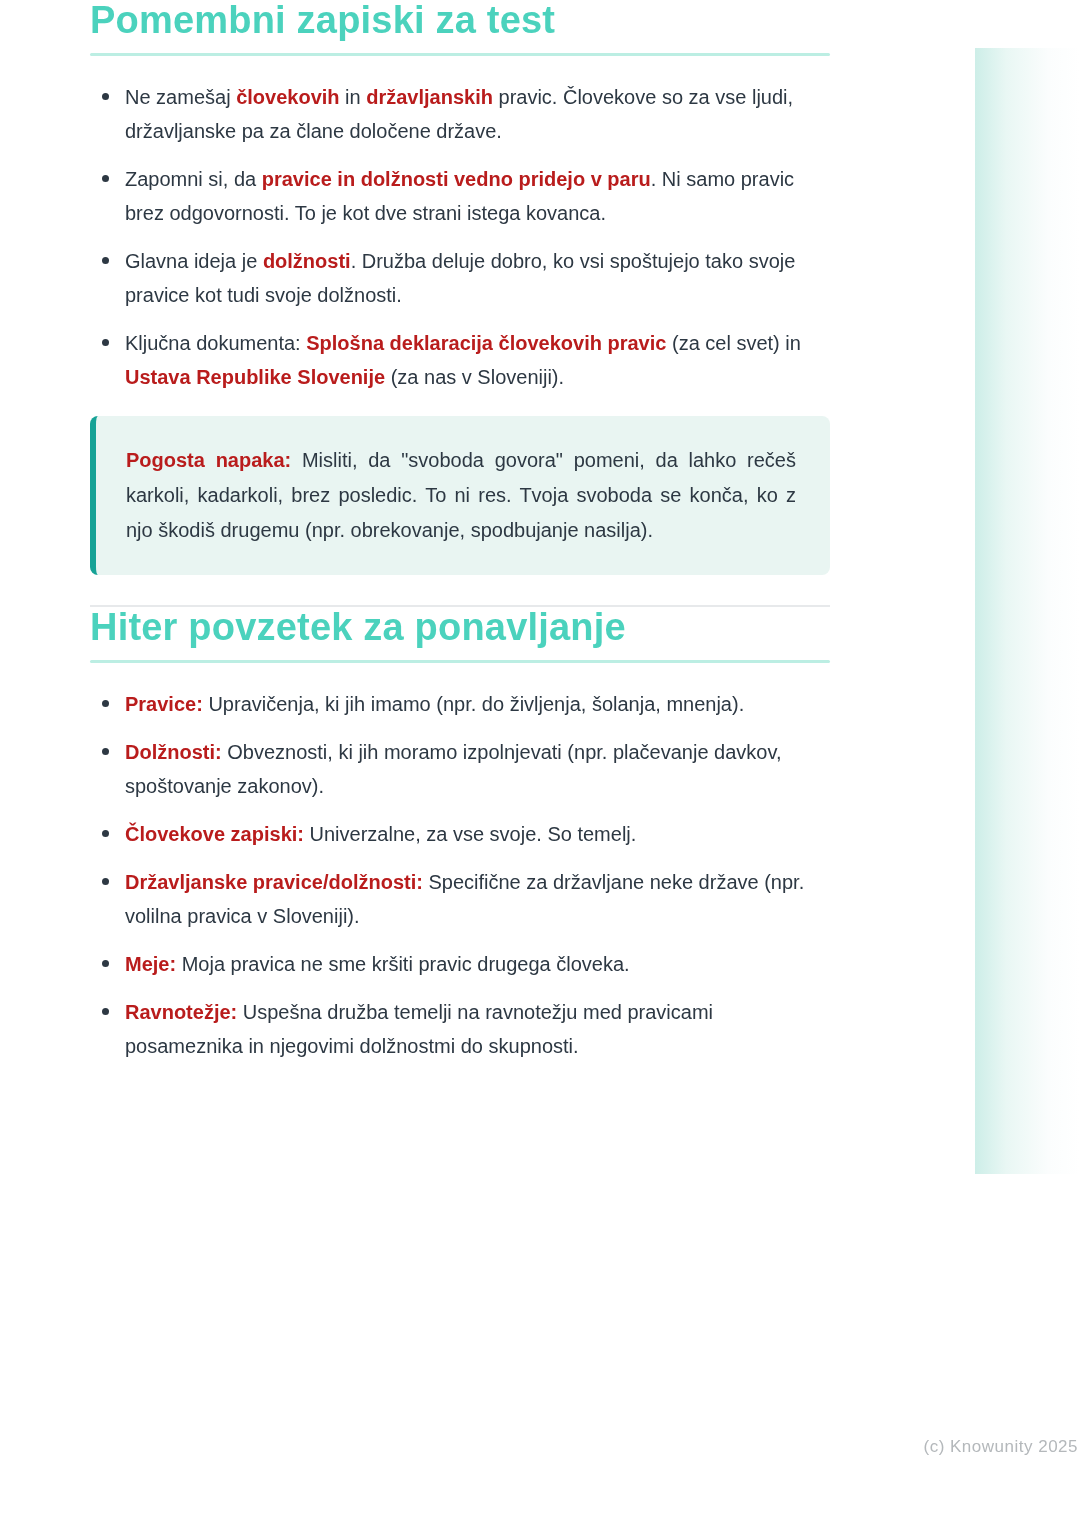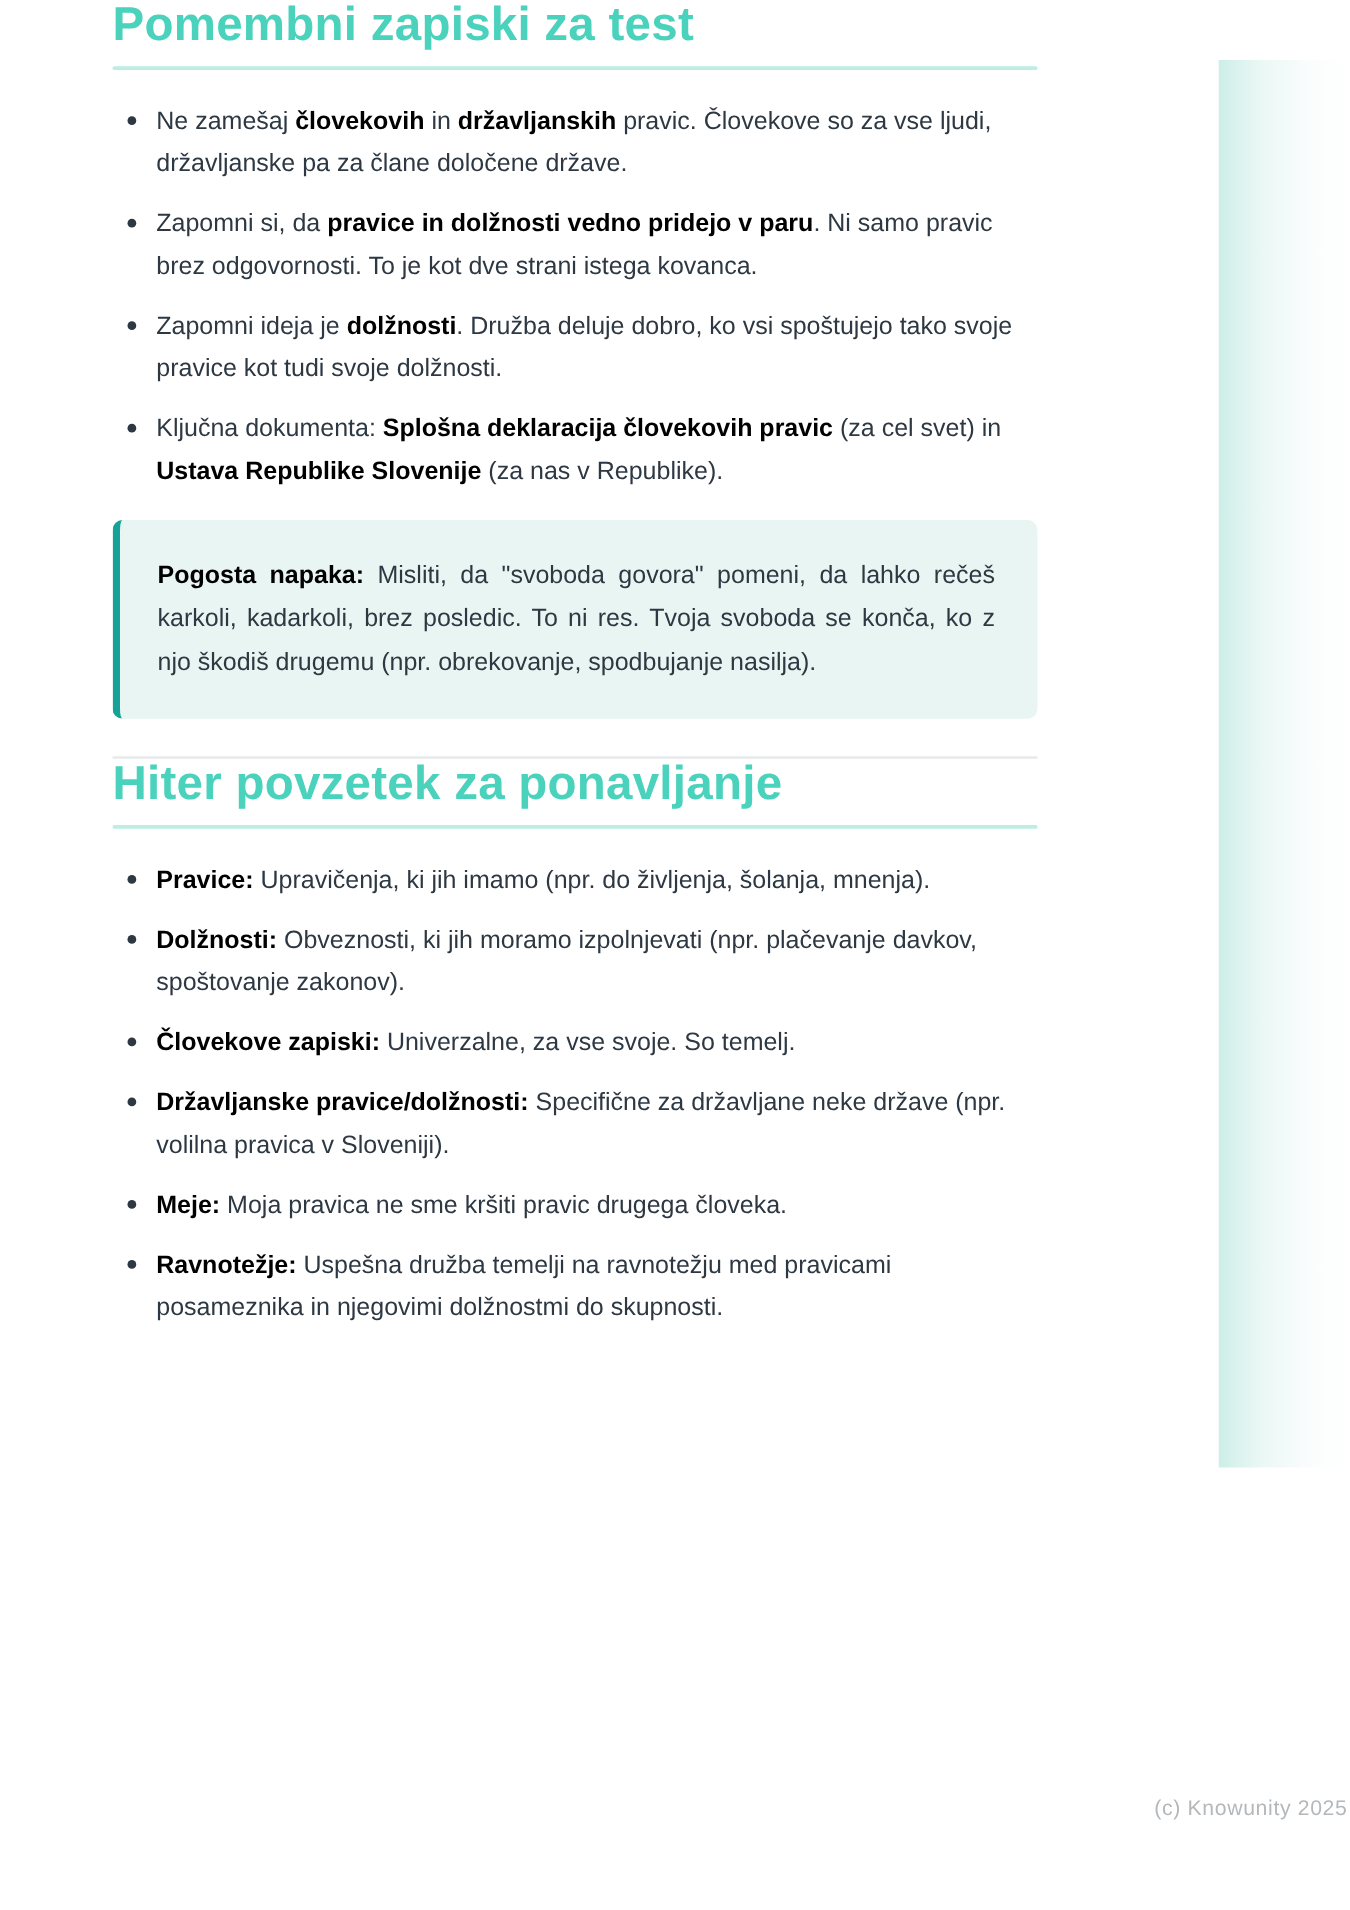--- a/index.html
+++ b/index.html
@@ -49,21 +49,21 @@
   }
   .dot {
     position: absolute;
     left: 12px;
     top: 13px;
     width: 7px;
     height: 7px;
     border-radius: 50%;
     background: #2d3843;
   }
-  b { font-weight: 700; color: #000000; margin-top: 20px; }
+  b { font-weight: 700; color: #b91c1c; margin-top: 20px; }
   .callout {
     margin-top: 22px;
     background: #e9f5f2;
     border-left: 6px solid #16a296;
     border-radius: 8px;
     padding: 27px 34px 27px 30px;
     font-size: 20px;
     line-height: 35px;
     text-align: justify;
   }
@@ -103,25 +103,25 @@
       <li>
         <span class="dot"></span>
         <span><span>Ne zamešaj </span><b>človekovih</b><span> in </span><b>državljanskih</b><span> pravic. Človekove so za vse ljudi, državljanske pa za člane določene države.</span></span>
       </li>
       <li>
         <span class="dot"></span>
         <span><span>Zapomni si, da </span><b>pravice in dolžnosti vedno pridejo v paru</b><span>. Ni samo pravic brez odgovornosti. To je kot dve strani istega kovanca.</span></span>
       </li>
       <li>
         <span class="dot"></span>
-        <span><span>Zapomni ideja je </span><b>dolžnosti</b><span>. Družba deluje dobro, ko vsi spoštujejo tako svoje pravice kot tudi svoje dolžnosti.</span></span>
+        <span><span>Glavna ideja je </span><b>dolžnosti</b><span>. Družba deluje dobro, ko vsi spoštujejo tako svoje pravice kot tudi svoje dolžnosti.</span></span>
       </li>
       <li>
         <span class="dot"></span>
-        <span><span>Ključna dokumenta: </span><b>Splošna deklaracija človekovih pravic</b><span> (za cel svet) in </span><b>Ustava Republike Slovenije</b><span> (za nas v Republike).</span></span>
+        <span><span>Ključna dokumenta: </span><b>Splošna deklaracija človekovih pravic</b><span> (za cel svet) in </span><b>Ustava Republike Slovenije</b><span> (za nas v Sloveniji).</span></span>
       </li>
     </ul>
 
     <div class="callout">
       <span><b>Pogosta napaka:</b><span> Misliti, da "svoboda govora" pomeni, da lahko rečeš karkoli, kadarkoli, brez posledic. To ni res. Tvoja svoboda se konča, ko z njo škodiš drugemu (npr. obrekovanje, spodbujanje nasilja).</span></span>
     </div>
 
     <div class="divider"></div>
 
     <h1 class="section-title h1-second">Hiter povzetek za ponavljanje</h1>

